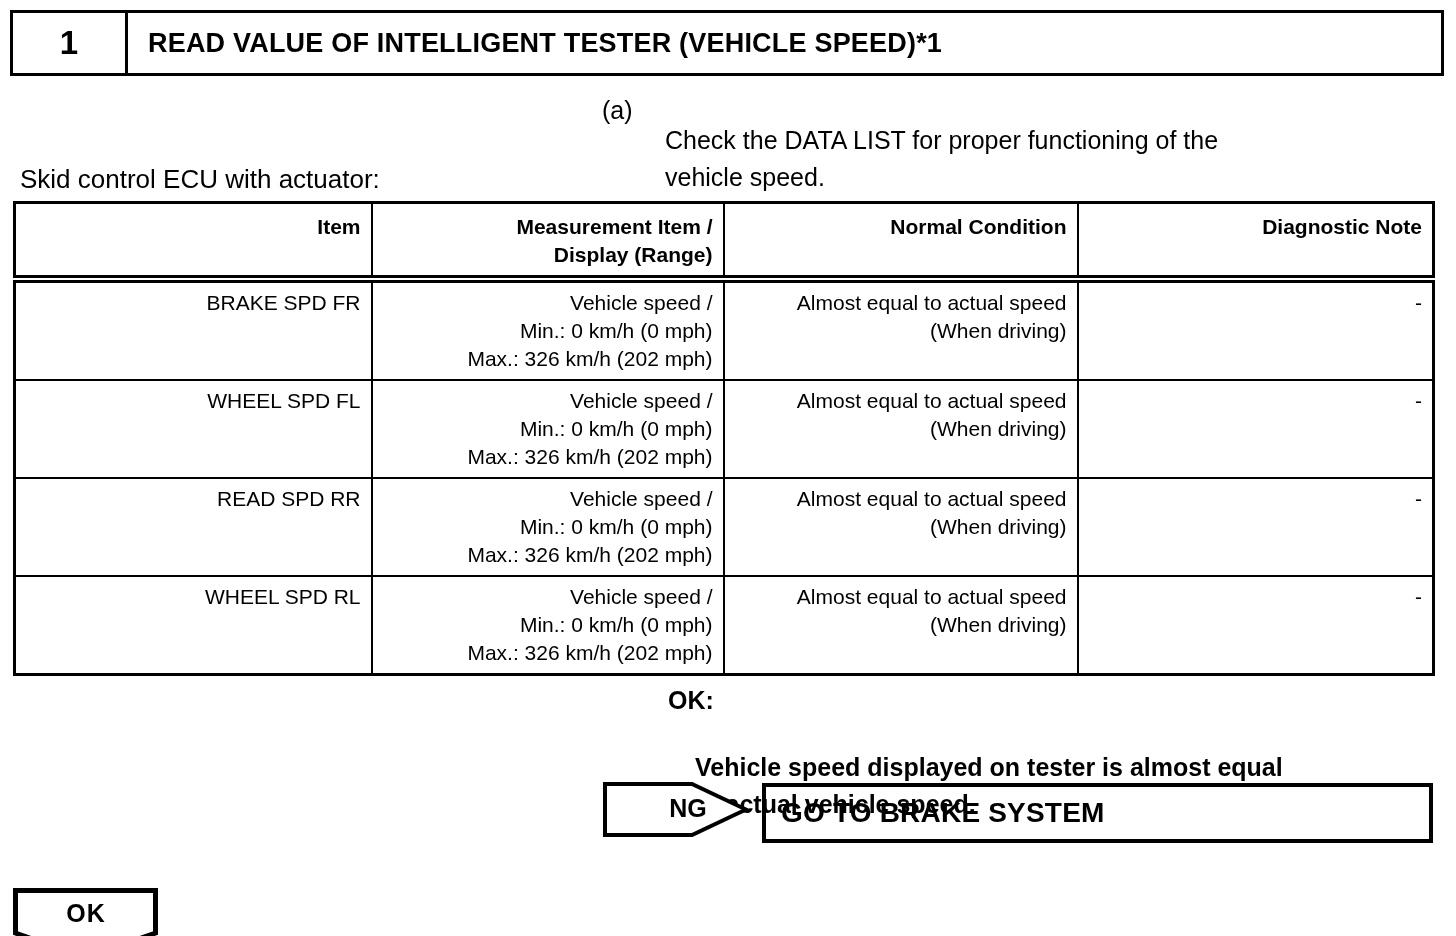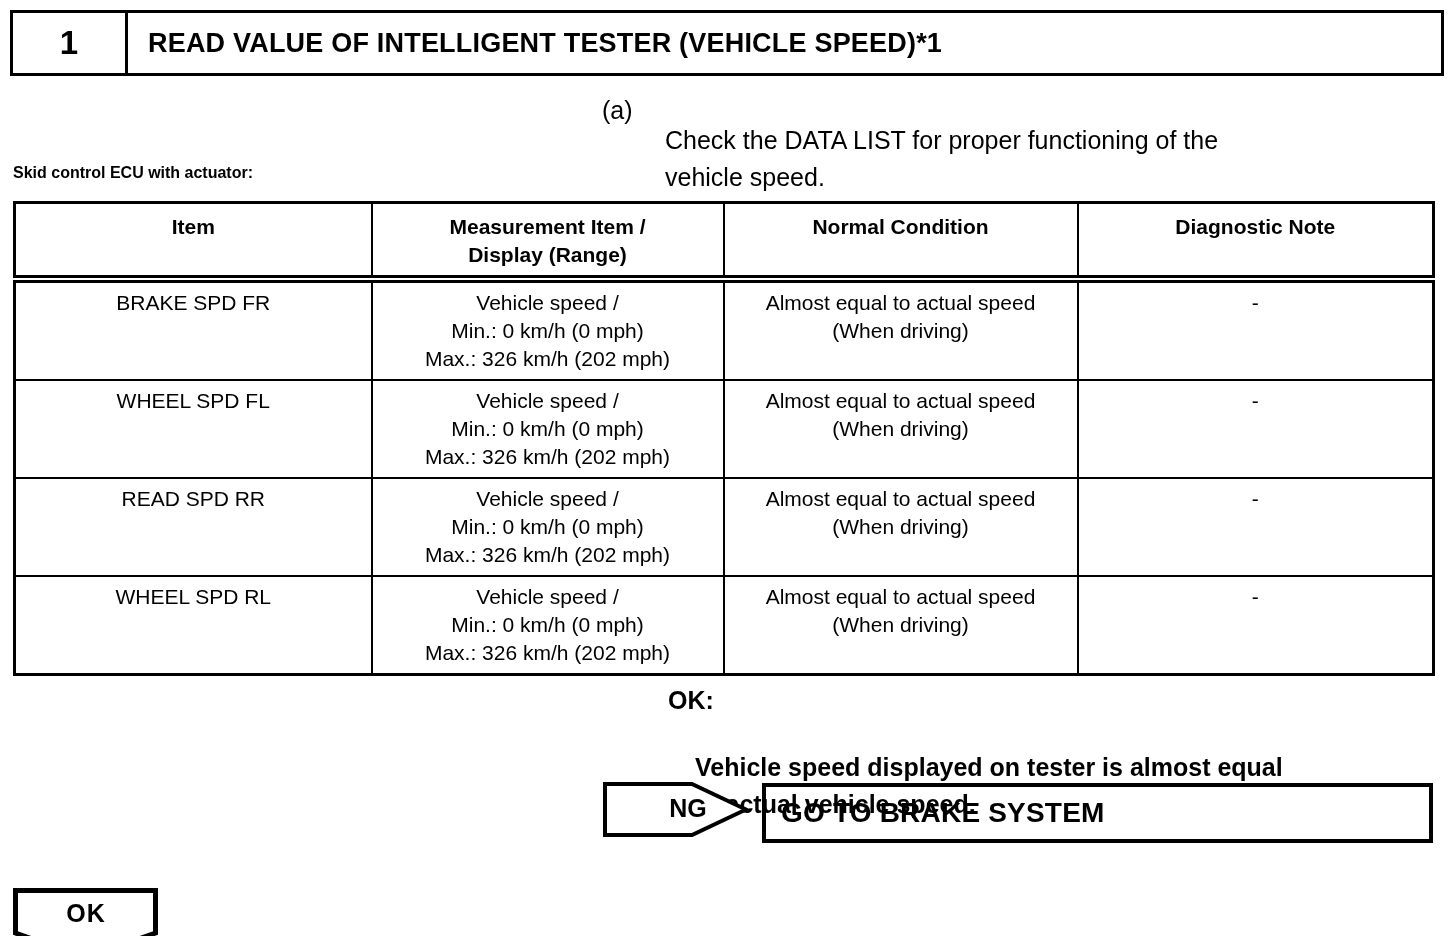--- a/index.html
+++ b/index.html
@@ -47,39 +47,39 @@
     left: 602px; top: 92px;
     font-size: 25px; line-height: 37px;
     display: flex;
   }
   .inst-label { display: inline-block; width: 63px; flex: 0 0 63px; }
   .inst-text { width: 700px; }
 
   
   .table-caption {
     position: absolute;
-    left: 13px; top: 164px;
-    font-size: 16px; font-weight: bold;
+    left: 20px; top: 164px;
+    font-size: 26px; font-weight: normal;
   }
 
   
   table.data-table {
     position: absolute;
     left: 13px; top: 201px;
     width: 1419px;
     border-collapse: collapse;
     table-layout: fixed;
     border: 3px solid #000;
     font-size: 21px;
     line-height: 28px;
   }
   table.data-table th, table.data-table td {
     border: 2px solid #000;
     vertical-align: top;
-    text-align: center;
+    text-align: right;
     padding: 6px 10px;
     overflow: hidden;
   }
   table.data-table thead tr { height: 62px; }
   table.data-table thead th {
     font-weight: bold;
     border-bottom: 8px double #000;
     padding-top: 9px;
   }
   table.data-table tbody tr { height: 94px; }

